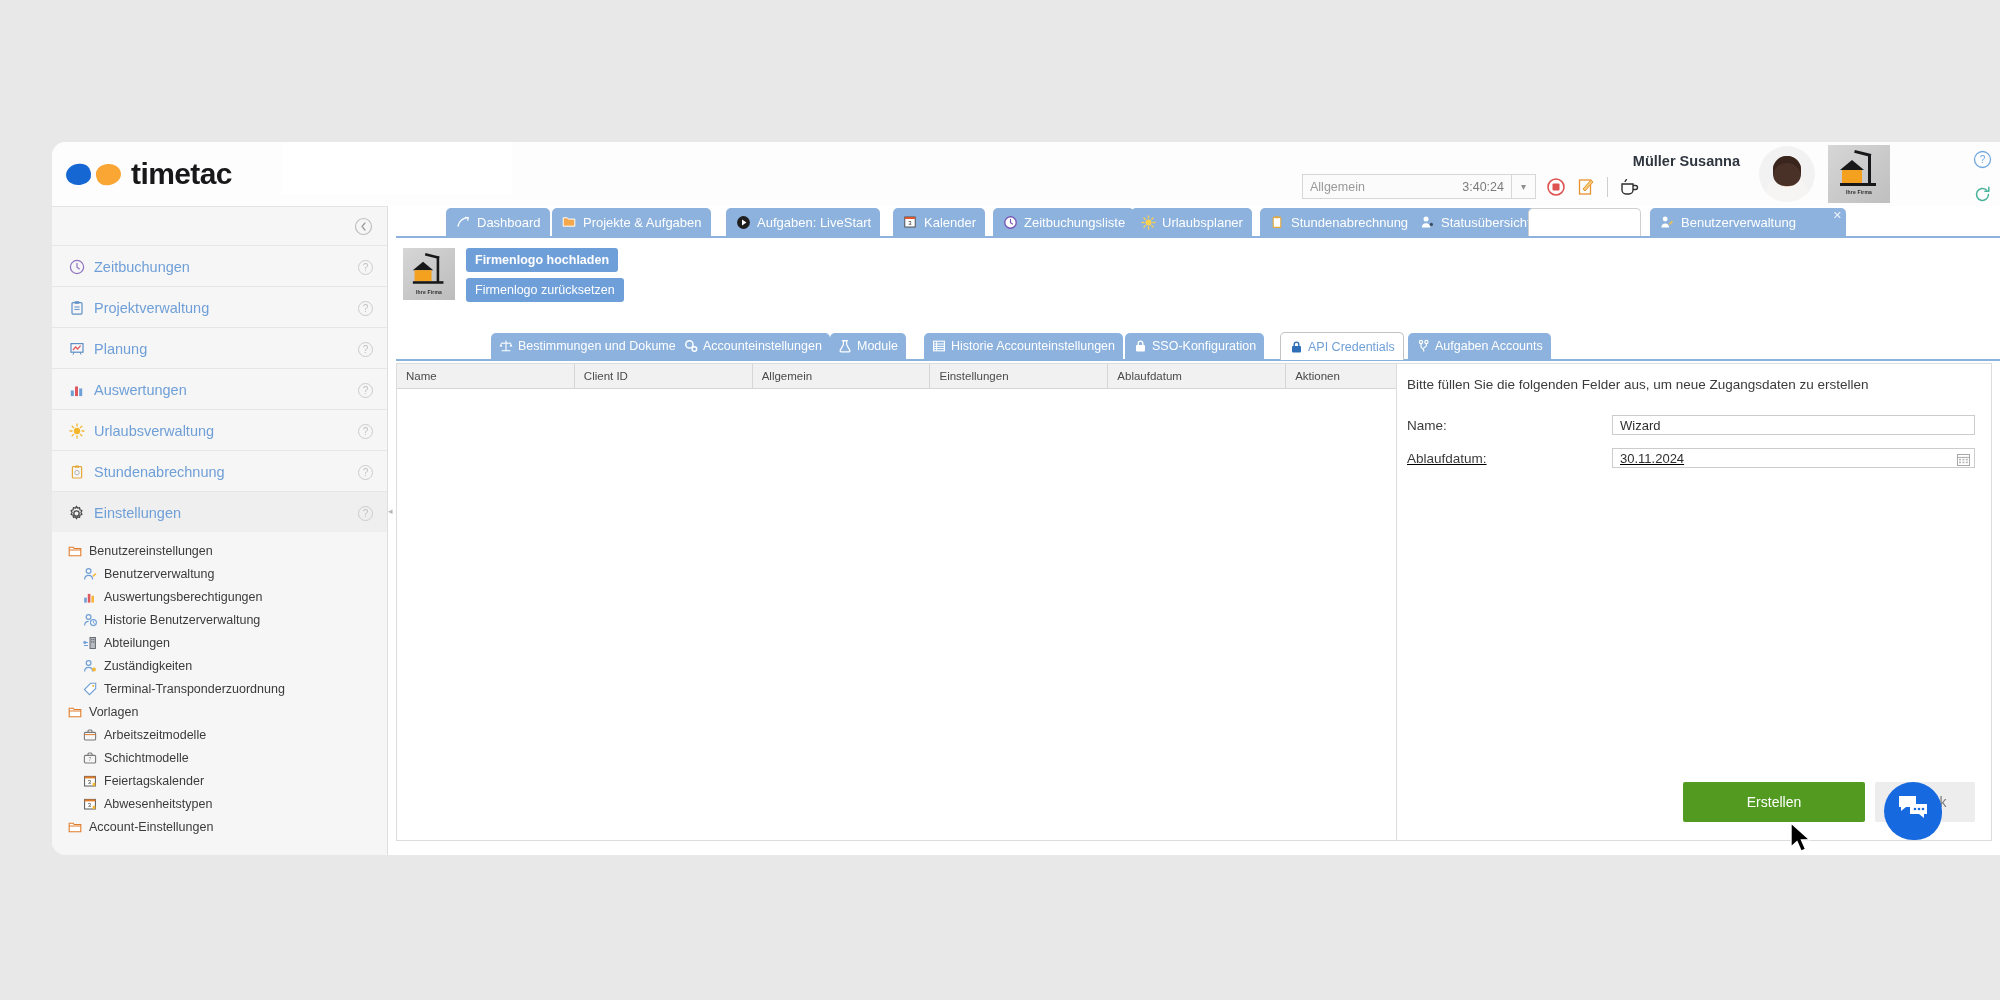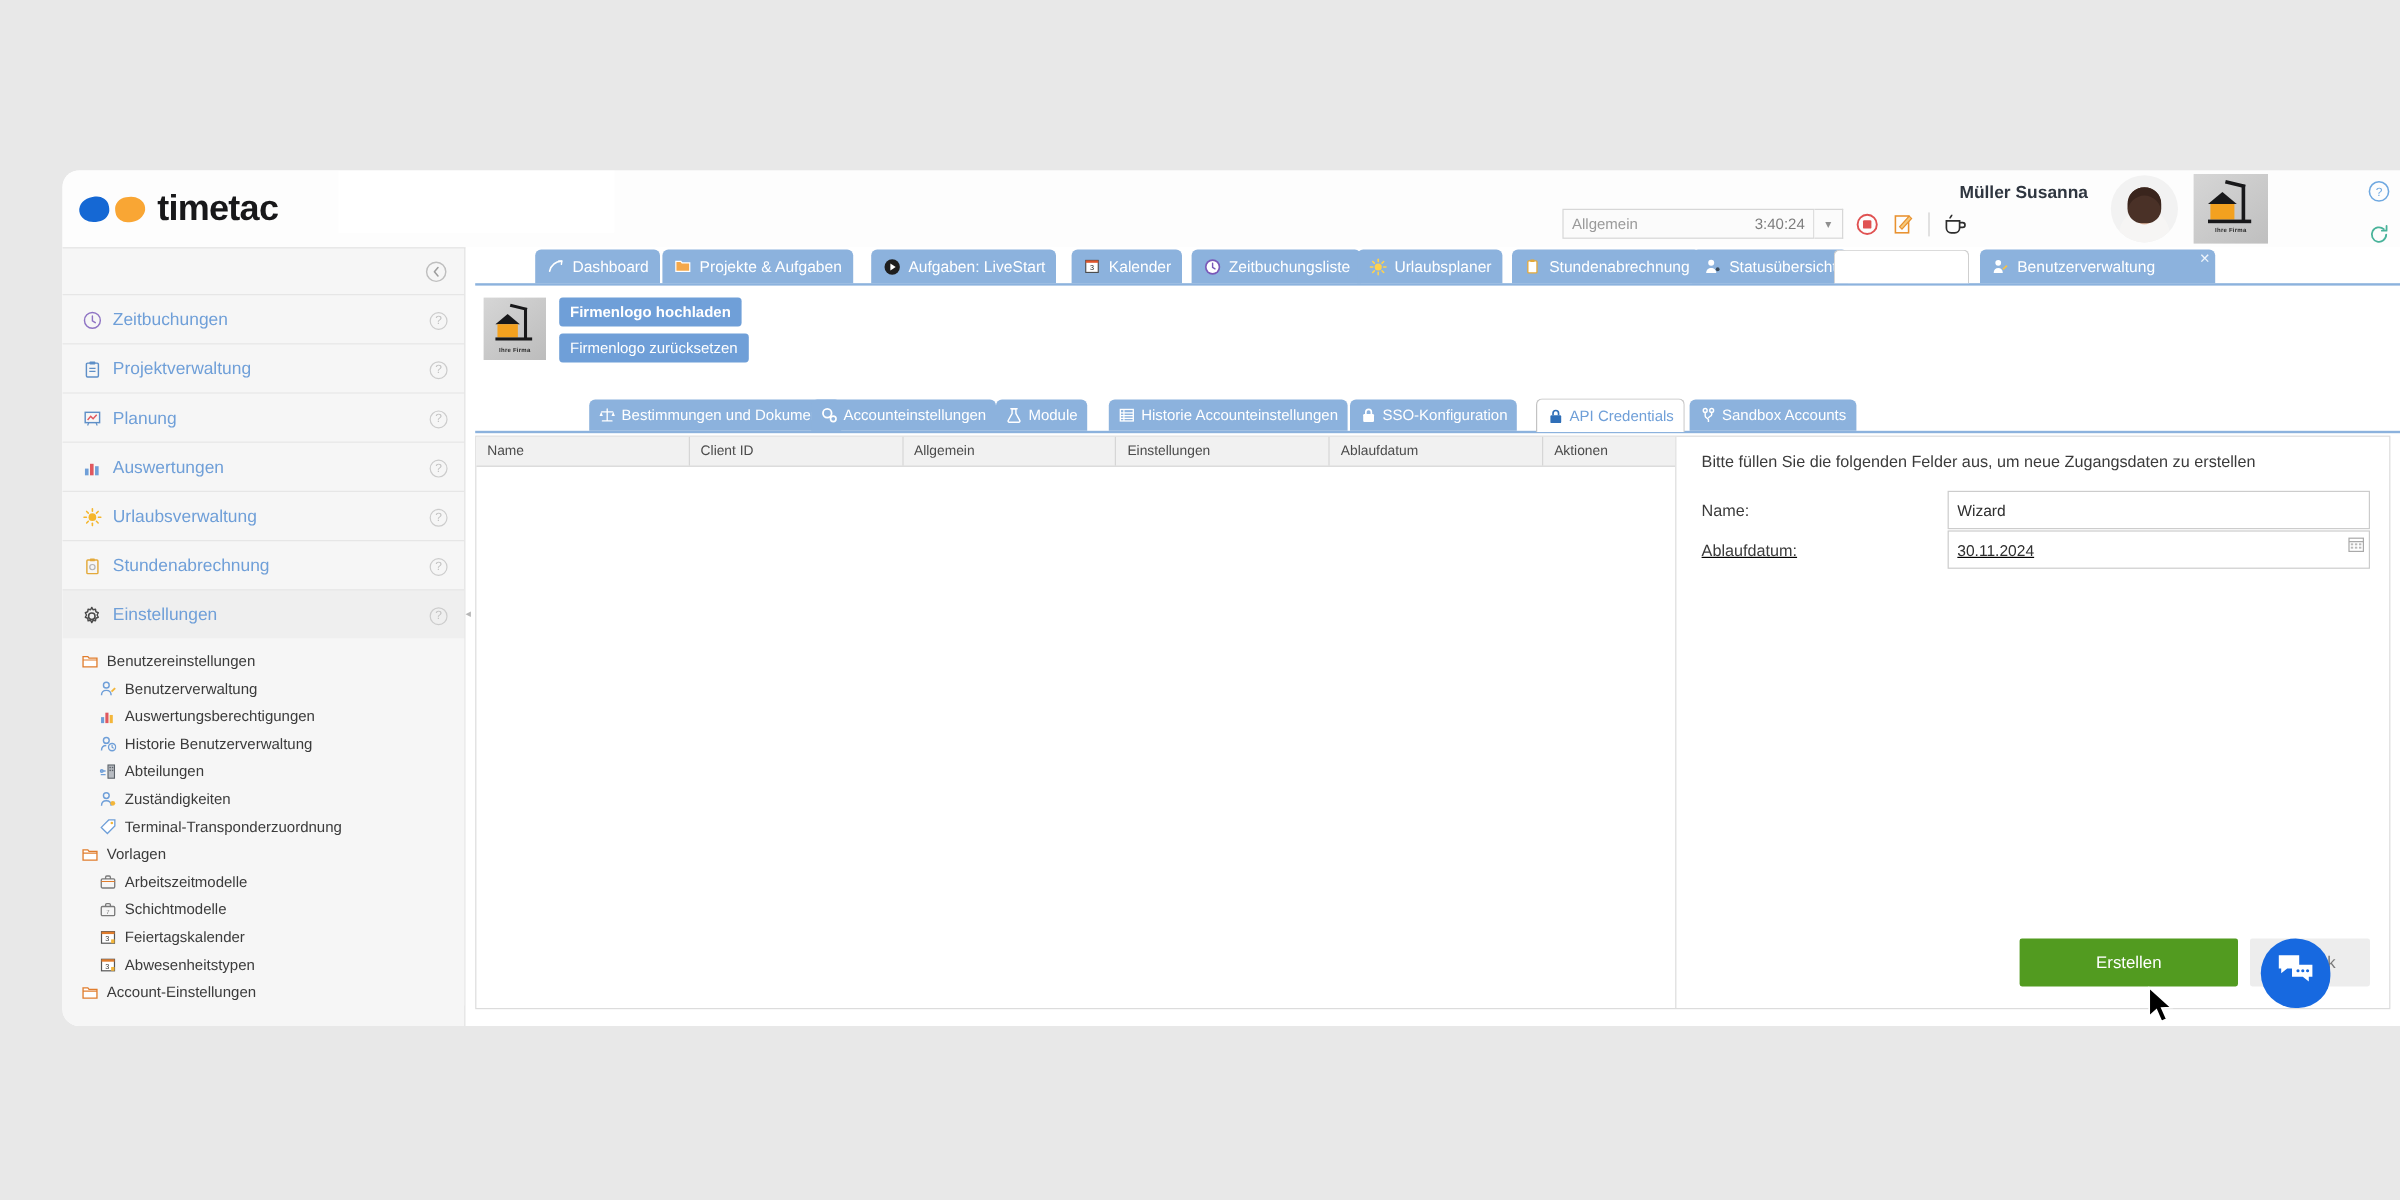--- a/index.html
+++ b/index.html
@@ -227,37 +227,36 @@
     font-size: 12.5px; white-space: nowrap;
   }
   .subtab.active { background: #ffffff; color: #6f9fd8; border: 1px solid #c3c3c3; border-bottom: none; bottom: 1px; height: 28px; }
   .subtab .st-ico { width: 14px; height: 14px; display: inline-flex; align-items: center; justify-content: center; }
 
   
   #content-body {
     position: absolute; left: 0; top: 157px; right: 8px; bottom: 14px;
     border: 1px solid #dcdcdc; background: #ffffff;
     display: flex;
-    gap: 11px;
   }
   #table-pane { width: 1000px; border-right: 1px solid #dcdcdc; }
   #table-head { display: flex; height: 25px; background: #f1f1f1; border-bottom: 1px solid #d6d6d6; }
   .th {
     font-size: 11.5px; color: #4b4b4b; padding: 6px 0 0 9px;
     border-right: 1px solid #d6d6d6; height: 100%;
   }
 
   #form-pane { flex: 1; position: relative; }
   #form-intro { position: absolute; left: 10px; top: 13px; font-size: 13.5px; color: #3b3b3b; }
   .form-row { position: absolute; left: 10px; right: 16px; height: 24px; display: flex; align-items: center; }
   #row-name { top: 49px; }
   #row-date { top: 82px; text-decoration: underline; }
   .form-label { width: 205px; font-size: 13.5px; color: #3b3b3b; }
   .form-input {
-    flex: 1; height: 32px; border: 1px solid #cccccc; background: #ffffff;
+    flex: 1; height: 20px; border: 1px solid #cccccc; background: #ffffff;
     font-size: 13px; color: #2f2f2f; padding: 0 7px;
     font-family: "Liberation Sans", sans-serif; outline: none;
   }
   .date-wrap { flex: 1; position: relative; display: flex; }
   .date-wrap .form-input { padding-right: 24px; }
   #cal-icon { position: absolute; right: 4px; top: 4px; }
 
   #form-actions { position: absolute; right: 16px; bottom: 18px; display: flex; gap: 10px; }
   #btn-erstellen {
     width: 182px; height: 40px; background: #529b20; color: #ffffff;
@@ -803,21 +802,21 @@
       </div>
 
       <div class="subtab" style="left:1012px;">
         <span class="st-ico">
             <svg width="13" height="14" viewBox="0 0 13 14">
               <circle cx="4" cy="3" r="1.6" fill="none" stroke="#fff" stroke-width="1.2"></circle>
               <circle cx="9.4" cy="3" r="1.6" fill="none" stroke="#fff" stroke-width="1.2"></circle>
               <path d="M4 4.6v3c0 2 2.7 1.6 2.7 3.4v1.6M9.4 4.6v2c0 1.6-2.7 1.2-2.7 3" fill="none" stroke="#fff" stroke-width="1.2"></path>
             </svg>
           </span>
-        <span>Sandbox Accounts</span>
+        <span>Aufgaben Accounts</span>
       </div>
     </div>
 
     <div id="content-body">
 
       <div id="table-pane">
         <div id="table-head">
           <div class="th" style="width:178px;">Name</div>
           <div class="th" style="width:178px;">Client ID</div>
           <div class="th" style="width:178px;">Allgemein</div>

